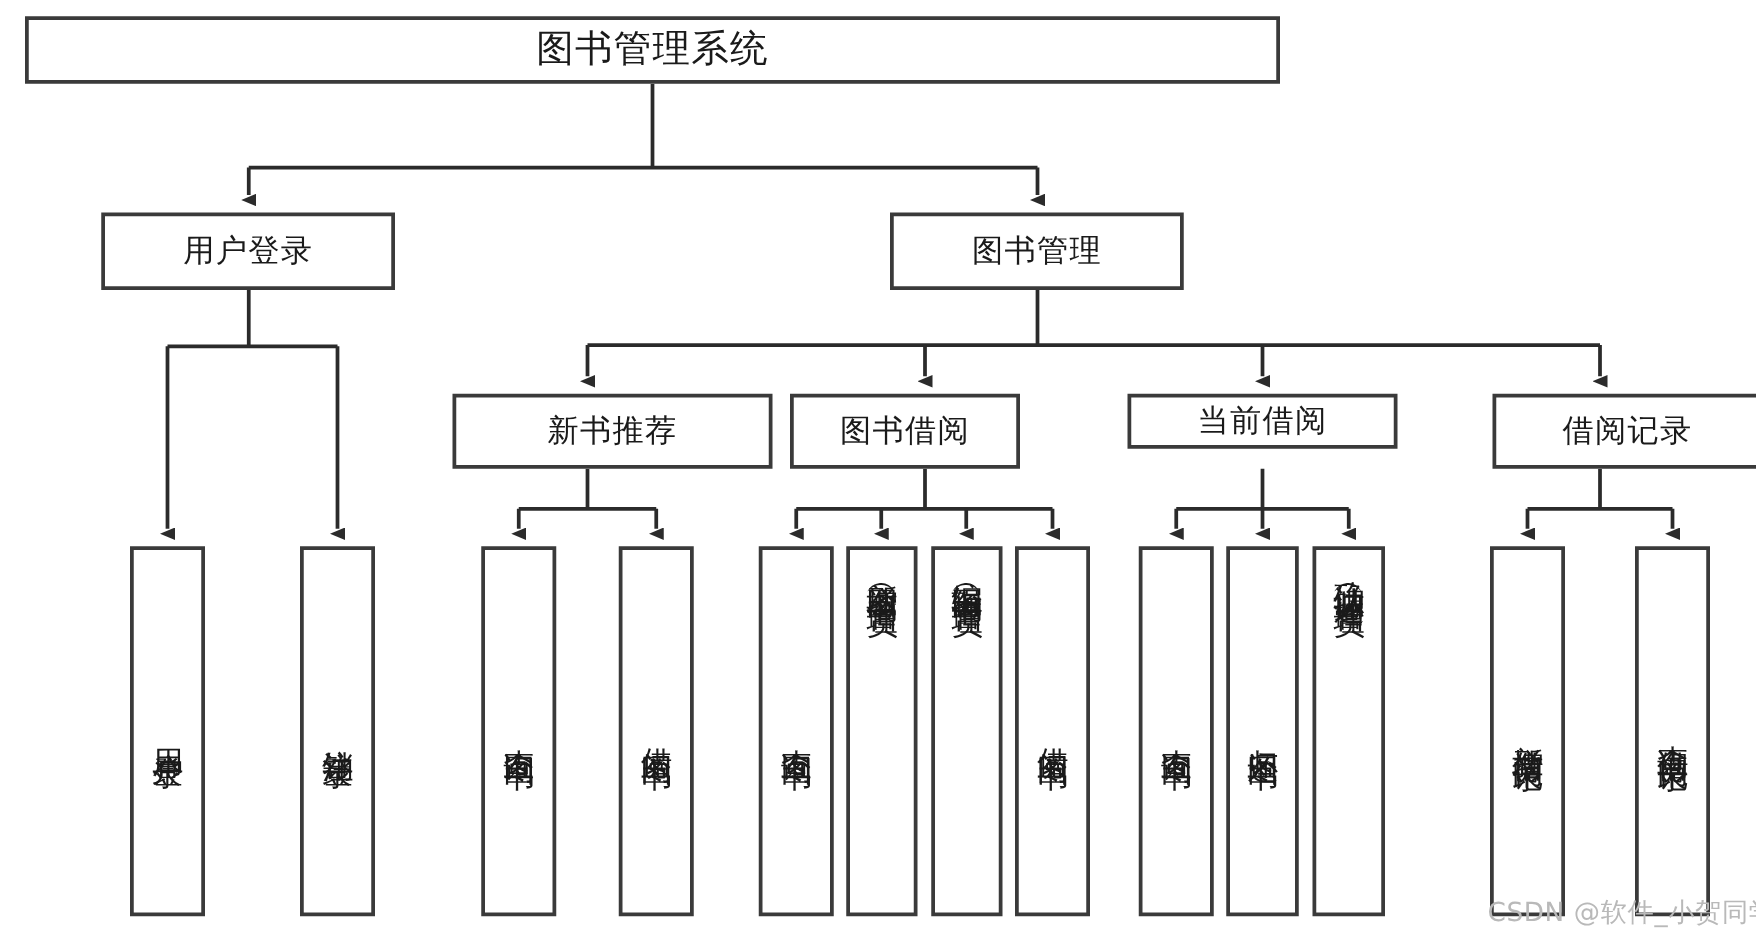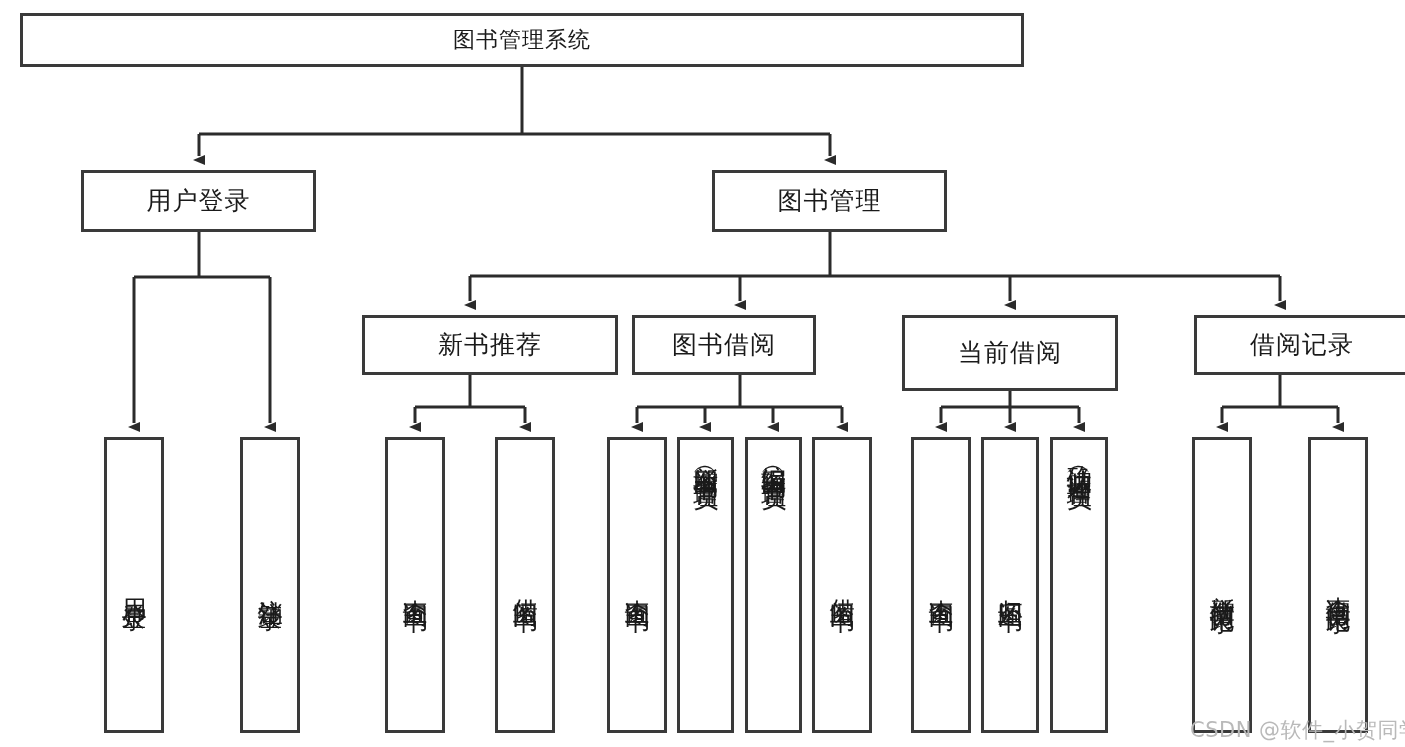--- a/index.html
+++ b/index.html
@@ -19,21 +19,21 @@
   }
   .node .lbl{
     display:block;
     text-align:center;
     line-height:1.15;
   }
   .node.horiz .lbl{
     font-size:25px;
     letter-spacing:1px;
   }
-  .node.root .lbl{font-size:22px;}
+  .node.root .lbl{font-size:30px;}
   .node.vert{
     align-items:flex-start;
     padding-top:6px;
   }
   .node.vert .lbl{
     writing-mode:vertical-rl;
     text-orientation:upright;
     font-size:25px;
     line-height:1.18;
     letter-spacing:3px;
@@ -116,21 +116,21 @@
   <div class="node horiz" style="left:712px;top:170px;width:235px;height:62px;">
     <span class="lbl">图书管理</span>
   </div>
 
   <div class="node horiz" style="left:362px;top:315px;width:256px;height:60px;">
     <span class="lbl">新书推荐</span>
   </div>
   <div class="node horiz" style="left:632px;top:315px;width:184px;height:60px;">
     <span class="lbl">图书借阅</span>
   </div>
-  <div class="node horiz" style="left:902px;top:315px;width:216px;height:76px;">
+  <div class="node horiz" style="left:902px;top:315px;width:216px;height:44px;">
     <span class="lbl">当前借阅</span>
   </div>
   <div class="node horiz" style="left:1172px;top:315px;width:216px;height:60px;margin-left:22px;">
     <span class="lbl">借阅记录</span>
   </div>
 
   <div class="node vert mid" style="left:104px;top:437px;width:60px;height:296px;">
     <span class="lbl">用户登录</span>
   </div>
   <div class="node vert mid" style="left:240px;top:437px;width:60px;height:296px;">

